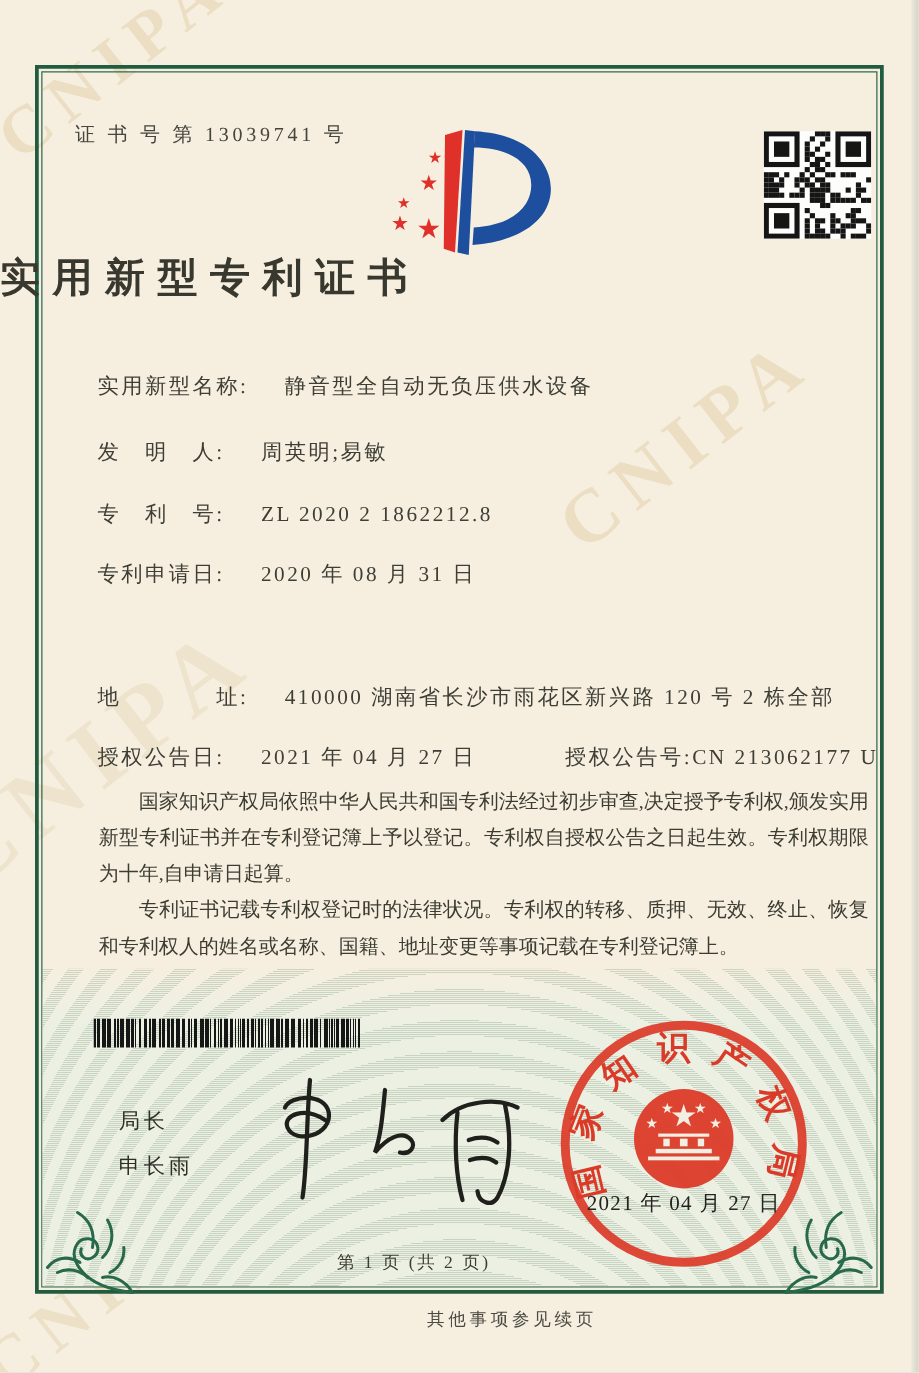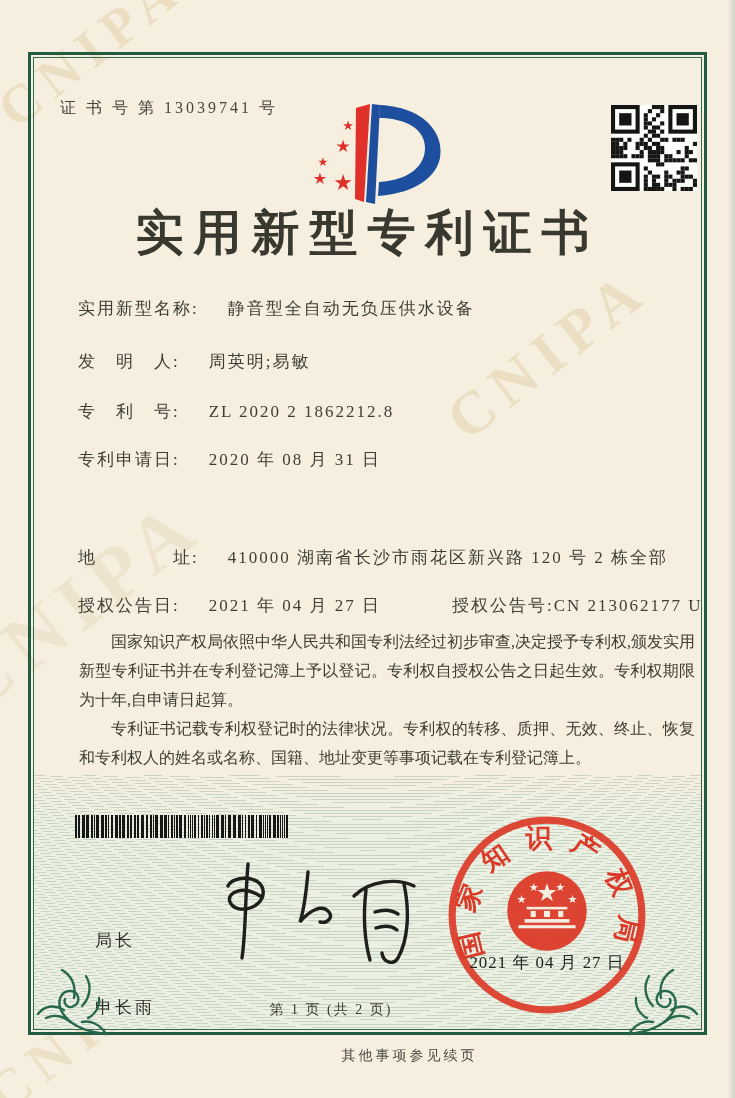--- a/index.html
+++ b/index.html
@@ -28,31 +28,31 @@
       linear-gradient(rgba(236,240,229,0), #ecf0e3 45px);}
   .corner{position:absolute; width:78px; height:78px; z-index:3;}
   .corner svg{width:100%;height:100%;}
   .corner.bl{left:30px; top:960px;}
   .corner.br{left:627px; top:960px; transform:scaleX(-1);}
   
   .layer{position:absolute; inset:0; z-index:2;}
   .cert-no{position:absolute; left:60px; top:98px; font-size:16px; letter-spacing:3px; color:#45453c;}
   .qr{position:absolute; left:611px; top:105px; width:86px; height:86px; background:#fdfdfb;}
   .logo{position:absolute; left:292px; top:100px; width:160px; height:110px;}
-  .title{position:absolute; left:0; top:201px; width:100%; text-align:center;
-    font-size:48px; font-weight:700; letter-spacing:10px; color:#38382f;}
+  .title{position:absolute; left:0; top:201px; width:100%; 
+    font-size:32px; font-weight:700; letter-spacing:10px; color:#38382f;}
   .row{position:absolute; left:78px; font-size:17px; letter-spacing:2px; white-space:nowrap; color:#3e3e34;}
   .row .val{margin-left:9px;padding-left:20px;}
   .grant-no{position:absolute; left:452px; top:594px; font-size:17px; letter-spacing:2px; white-space:nowrap;}
   .paras{position:absolute; left:79px; top:627px; width:616px;
     font-size:16px; line-height:29px; text-align:justify; color:#3c3c31;}
   .paras p{margin:0; text-indent:2em;}
   .barcode{position:absolute; left:75px; top:815px; width:214px; height:23px;}
   .sig-labels{position:absolute; left:95px; top:885px; font-size:17px; letter-spacing:3px; color:#2e2e27;}
-  .sig-labels div{margin-bottom:13px;margin-top:44px;}
+  .sig-labels div{margin-bottom:13px;}
   .signature{position:absolute; left:212px; top:852px; width:210px; height:112px;}
   .seal{position:absolute; left:445px; top:813px; width:204px; height:204px; z-index:4;}
   .page-ind{position:absolute; left:0; top:1001px; width:662px; text-align:center;
     font-size:14px; letter-spacing:2px; color:#3c3c32;}
   .cont-note{position:absolute; left:0; top:1047px; width:735px; text-align:center;
     font-size:14px; letter-spacing:3px; color:#4a4a40;padding-left:42px;}
 </style>
 </head>
 <body>
 

